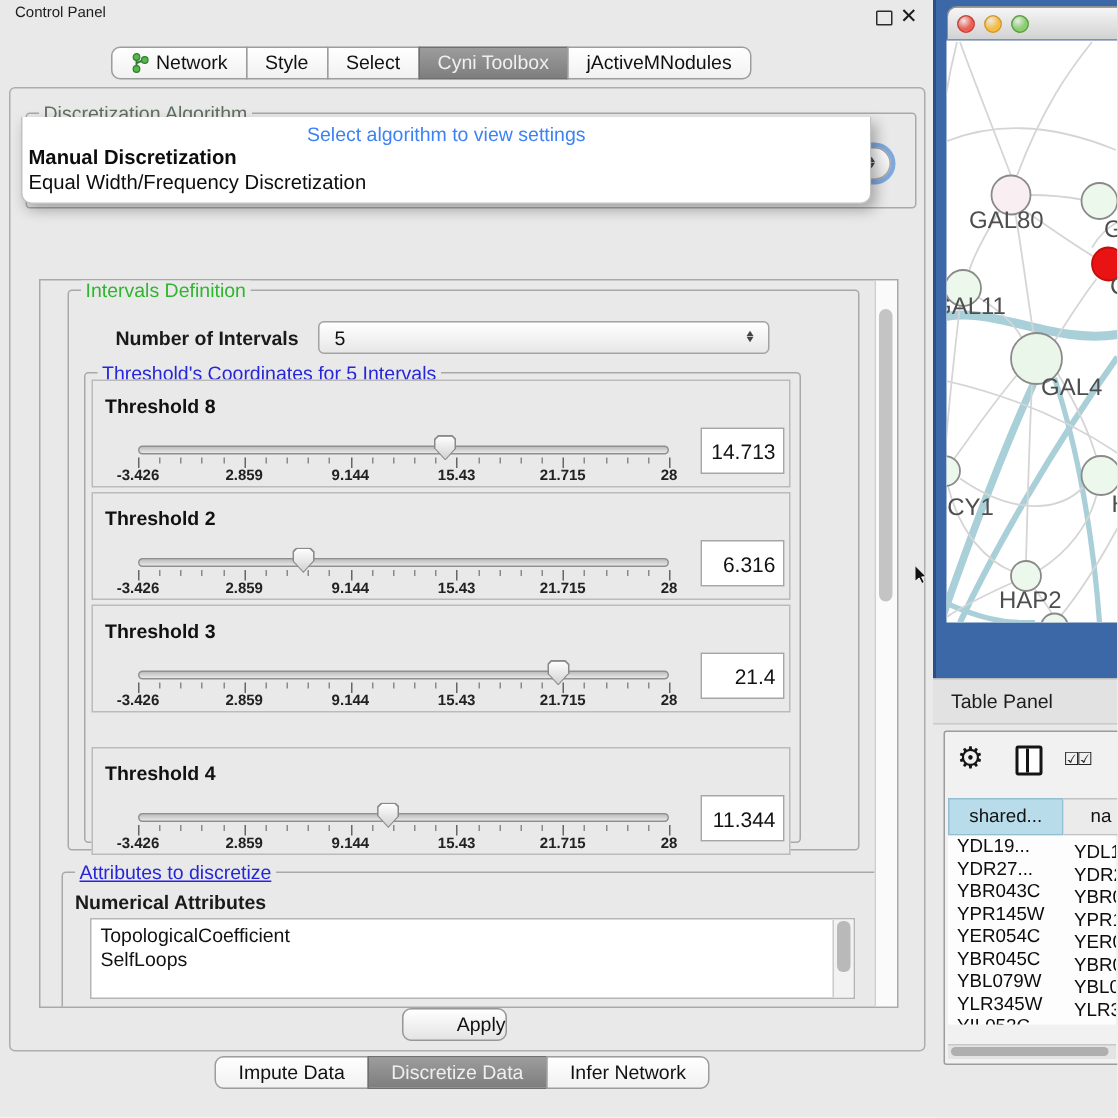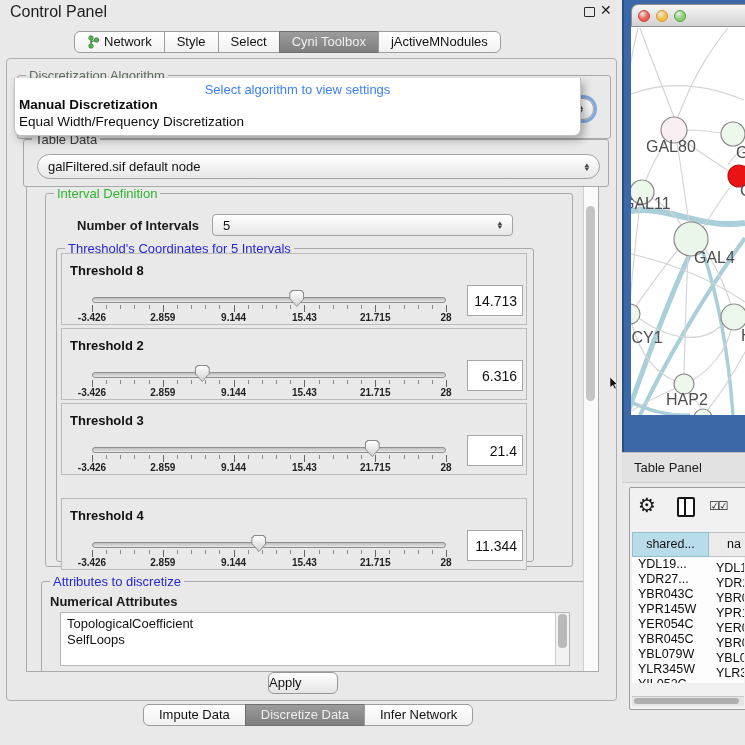--- a/index.html
+++ b/index.html
@@ -3,21 +3,21 @@
 <meta charset="utf-8">
 <style>
   html,body{margin:0;padding:0;}
   body{width:745px;height:745px;font-family:"Liberation Sans","DejaVu Sans",sans-serif;
        -webkit-font-smoothing:antialiased;}
   #app{position:relative;width:745px;height:745px;background:#E9E9E9;overflow:hidden;font-size:13px;color:#1a1a1a;}
   .abs{position:absolute;}
 
   
   .titlebar{left:0;top:0;width:622px;height:22px;background:#E9E9E9;}
-  .titlebar .title{left:10px;top:3px;font-size:16px;color:#1d1d1d;}
+  .titlebar .title{left:10px;top:3px;font-size:10px;color:#1d1d1d;}
   .float-ic{left:584px;top:7px;width:9px;height:8px;border:1.6px solid #2b2b2b;border-radius:1px;background:transparent;}
   .close-ic{left:600px;top:2px;font-size:14px;font-weight:bold;color:#1b1b1b;}
 
   
   .segbar{display:flex;}
   .seg{height:20px;line-height:20px;padding:0 12px;background:linear-gradient(#FFFFFF,#F1F1F1);
        border:1px solid #9d9d9d;margin-left:-1px;font-size:13px;color:#111;display:flex;align-items:center;gap:4px;}
   .seg:first-child{border-radius:6px 0 0 6px;margin-left:0;}
   .seg:last-child{border-radius:0 6px 6px 0;}
   .seg.active{background:linear-gradient(#9c9c9c,#7e7e7e);color:#EFEFEF;border-color:#6f6f6f;}
@@ -70,21 +70,21 @@
   .vbox{position:absolute;right:3px;top:31px;width:56px;height:31px;background:#FFF;border:1px solid #A6A6A6;
         font-size:14px;color:#111;text-align:right;line-height:31px;padding-right:5px;box-sizing:border-box;}
 
   
   .attr-list{position:absolute;background:#FFF;border:1px solid #B5B5B5;overflow:hidden;}
   .attr-item{padding-left:6px;font-size:13px;line-height:16px;color:#111;white-space:nowrap;}
   .attr-sb{position:absolute;right:0;top:0;bottom:0;width:13px;background:#F2F2F2;border-left:1px solid #CCC;}
   .attr-sb .thumb{position:absolute;left:2px;top:1px;width:9px;height:34px;background:#B9B9B9;border-radius:4px;}
 
   .btn{position:absolute;background:linear-gradient(#FFFFFF,#E4E4E4);border:1px solid #979797;border-radius:6px;
-       font-size:13px;color:#111;text-align:left;}
+       font-size:13px;color:#111;text-align:right;}
 
   
   .blue-panel{left:622px;top:0;width:123px;height:452px;background:#3D68A7;border-left:2px solid #2A4E86;box-sizing:border-box;}
   .net-window{left:631px;top:4px;width:114px;height:411px;}
   .net-titlebar{position:absolute;left:0;top:0;width:114px;height:23px;border:1px solid #8F8F8F;border-right:none;
         border-radius:7px 0 0 0;background:linear-gradient(#F6F6F6,#D2D2D2);box-sizing:border-box;}
   .light{position:absolute;top:5px;width:12px;height:12px;border-radius:50%;}
   .net-canvas{position:absolute;left:0;top:23px;width:132px;height:388px;background:#FFF;overflow:hidden;}
   .net-canvas svg{display:block;}
 
@@ -152,44 +152,34 @@
       <span class="gtitle" style="color:#5F6F5F;">Discretization Algorithm</span>
       <div class="combo" style="left:14px;top:22px;width:562px;height:22px;border-radius:11px;box-shadow:0 0 0 3px rgba(106,158,222,0.85);">
         <div class="val"></div>
         <div class="spin">
             <i>▲</i>
             <i>▼</i>
           </div>
       </div>
     </div>
 
-    <div class="group" style="left:16px;top:80px;width:584px;height:46px;">
-      <span class="gtitle" style="color:#3a3a3a;">Table Data</span>
-      <div class="combo" style="left:13px;top:14px;width:563px;height:25px;border-radius:13px;">
-        <div class="val">galFiltered.sif default node</div>
-        <div class="spin">
-            <i>▲</i>
-            <i>▼</i>
-          </div>
-      </div>
-    </div>
   </div>
 
   <div class="abs popup">
     <div class="ph">Select algorithm to view settings</div>
     <div id="popupItems">
         <div class="item sel" style="top: 19px;">Manual Discretization</div>
         <div class="item" style="top: 36px;">Equal Width/Frequency Discretization</div>
       </div>
   </div>
 
   <div class="abs scrollwrap">
 
     <div class="group" style="left:18px;top:6px;width:526px;height:372px;">
-      <span class="gtitle" style="color:#2FB52F;">Interval Definition</span>
+      <span class="gtitle" style="color:#2FB52F;">Intervals Definition</span>
 
       <div class="abs" style="left:31px;top:24px;font-weight:bold;font-size:13px;">Number of Intervals</div>
       <div class="combo" style="left:166px;top:20px;width:301px;height:22px;border-radius:4px;">
         <div class="val">5</div>
         <div class="spin">
             <i>▲</i>
             <i>▼</i>
           </div>
       </div>
 
@@ -370,21 +360,21 @@
                 </div>
                 <div class="thumbp" style="left: calc(47% - 7px);"></div>
               </div>
               <div class="vbox">11.344</div>
             </div>
           </div>
       </div>
     </div>
 
     <div class="group" style="left:14px;top:394px;width:546px;height:96px;">
-      <span class="gtitle" style="color:#2626D9;">Attributes to discretize</span>
+      <span class="gtitle" style="color:#2626D9;text-decoration:underline;">Attributes to discretize</span>
       <div class="abs" style="left:8px;top:12px;font-weight:bold;font-size:13px;">Numerical Attributes</div>
       <div class="attr-list" style="left:18px;top:30px;width:508px;height:52px;">
         <div id="attrItems" style="padding-top:3px;">
             <div class="attr-item">TopologicalCoefficient</div>
             <div class="attr-item">SelfLoops</div>
           </div>
         <div class="attr-sb">
             <div class="thumb"></div>
           </div>
       </div>

